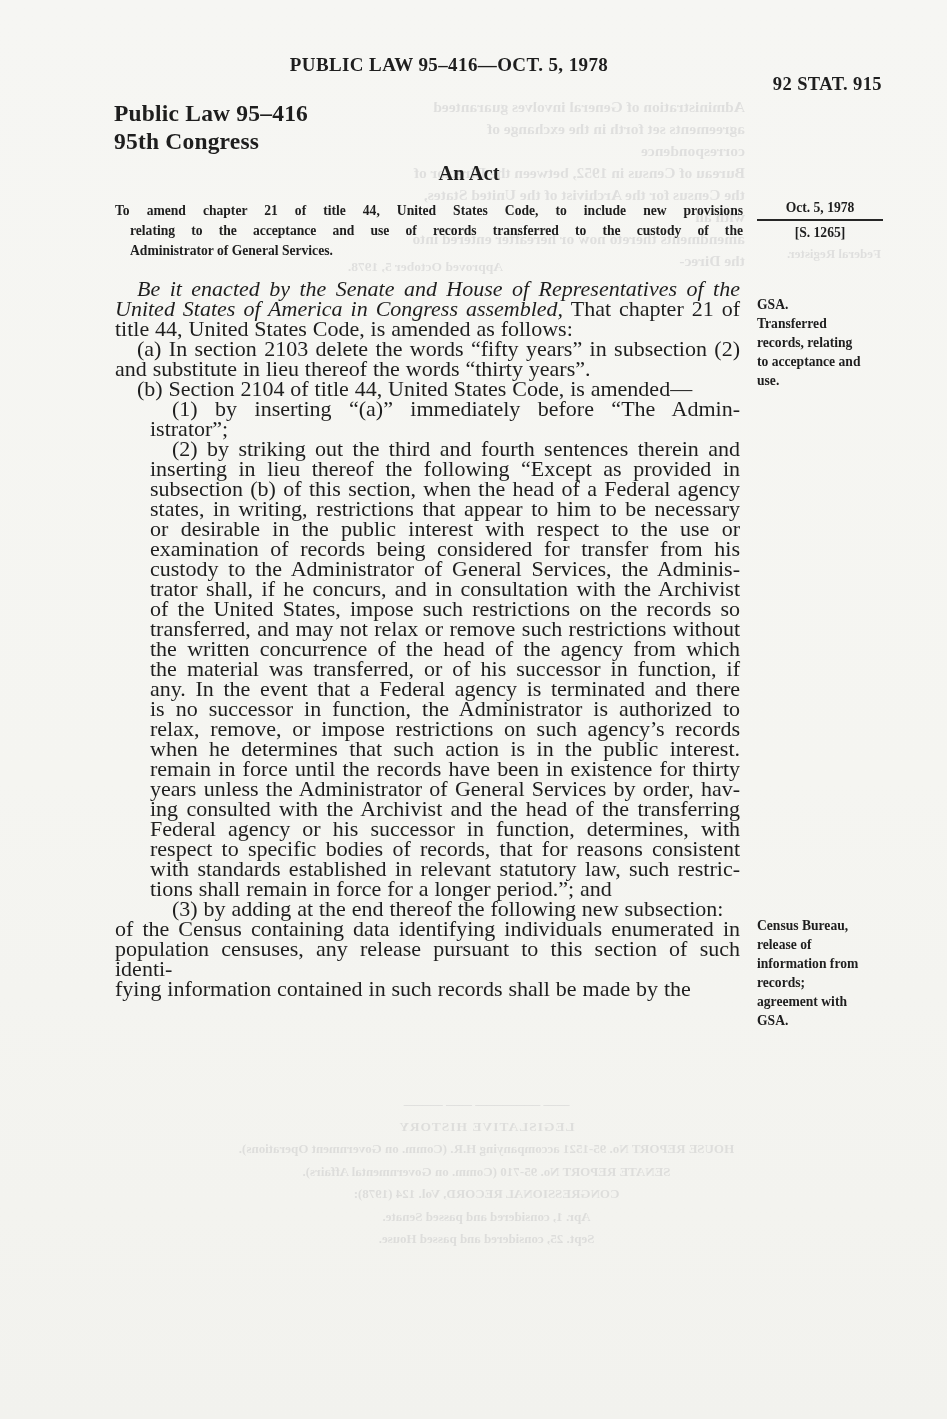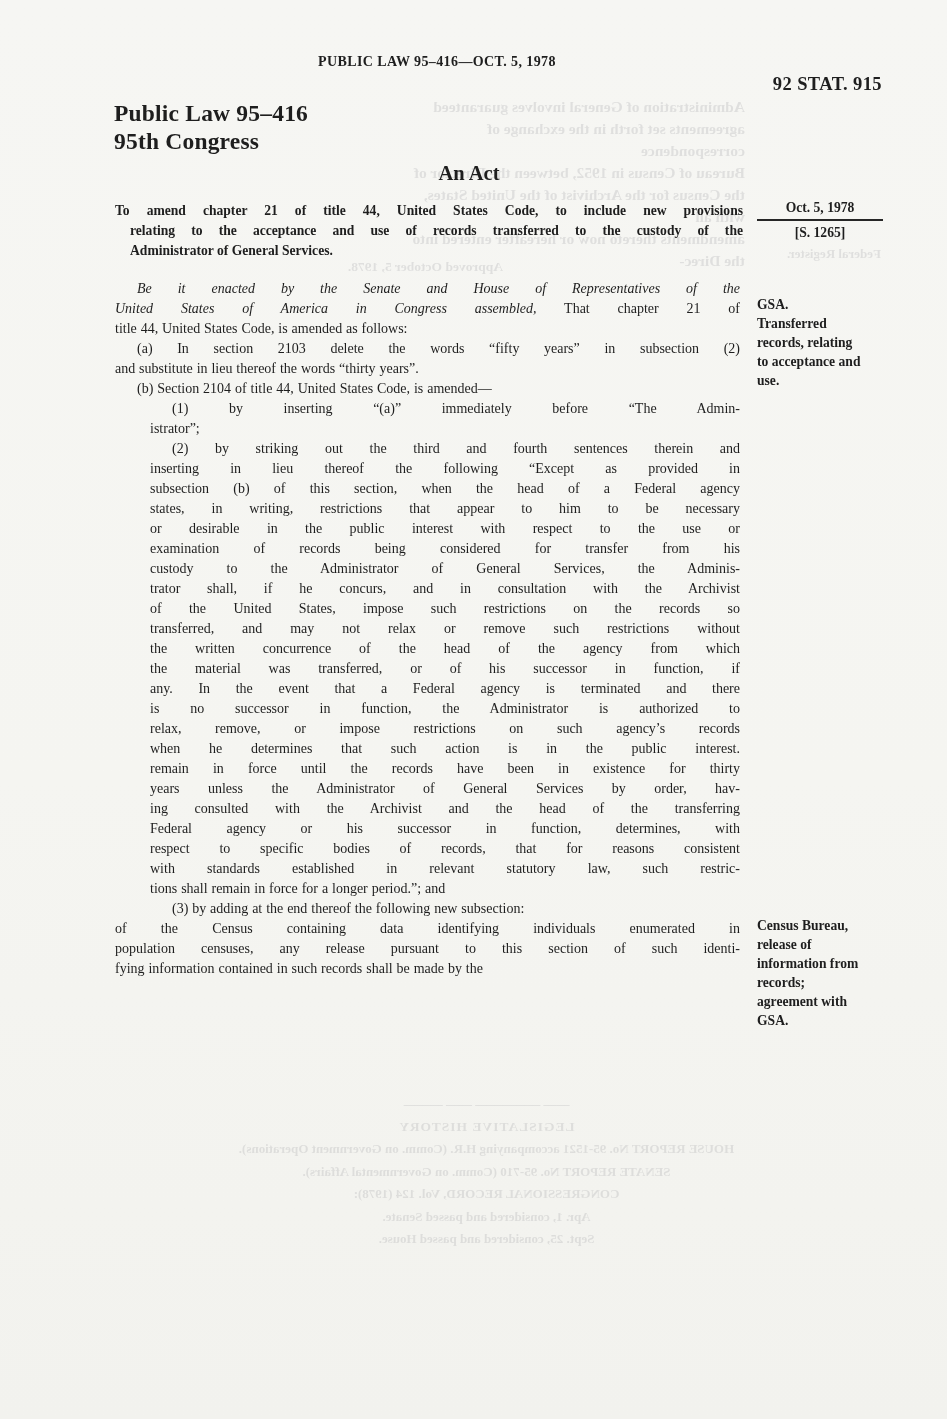--- a/index.html
+++ b/index.html
@@ -2,40 +2,40 @@
 <html><head>
 <meta charset="utf-8">
 <style>
   html,body{margin:0;padding:0;background:#e8e8e6;}
   .page{
     position:relative; width:947px; height:1419px; overflow:hidden;
     background:linear-gradient(180deg,#f6f6f3 0%, #f5f5f1 55%, #f2f2ee 100%);
     font-family:"Liberation Serif", serif; color:#1e1e1e;
   }
   
-  .hdr-center{position:absolute; top:54px; left:117px; width:640px; text-align:center;
-    font-size:14px; font-weight:bold; letter-spacing:0.4px;}
+  .hdr-center{position:absolute; top:54px; left:129px; width:640px; text-align:center;
+    font-size:19px; font-weight:bold; letter-spacing:0.4px;}
   .hdr-stat{position:absolute; top:54px; left:740px; width:142px; text-align:right;
     font-size:18.5px; font-weight:bold; letter-spacing:0.4px;margin-top:20px;}
   
   .law-title{position:absolute; top:99px; left:114px; font-size:23.5px; font-weight:bold;
     line-height:28px; letter-spacing:0.2px;}
   .act{position:absolute; top:162px; left:115px; width:708px; text-align:center;
     font-size:20.5px; font-weight:bold;}
   
   .preamble{position:absolute; top:202px; left:115px; width:628px;
     font-size:13.6px; font-weight:600; line-height:18.5px;}
   
   .mnote{position:absolute; left:757px; width:126px; font-size:13.6px; font-weight:600;
     line-height:19px;}
   .mnote.centered{text-align:center;}
   .mrule{border:0; border-top:2px solid #262626; margin:2px 0 2px 0; height:0;}
   
   .body{position:absolute; top:279px; left:115px; width:625px;
-    font-size:14px; line-height:20px; word-spacing:0.4px;}
+    font-size:22px; line-height:20px; word-spacing:0.4px;}
   .bl{min-height:20px;}
   .jl{text-align:justify; text-align-last:justify; -moz-text-align-last:justify;}
   .m35{margin-left:35px;}
   .p22{padding-left:22px;}
   .p15{padding-left:15px;}
   .it{font-style:italic;}
   
   .ghost{position:absolute; color:#50505c; transform:scaleX(-1);
     filter:blur(0.7px); opacity:0.13; font-weight:600; pointer-events:none;}
   .g-top{top:96px; left:398px; width:347px; font-size:15.5px; line-height:22px; text-align:left;}

